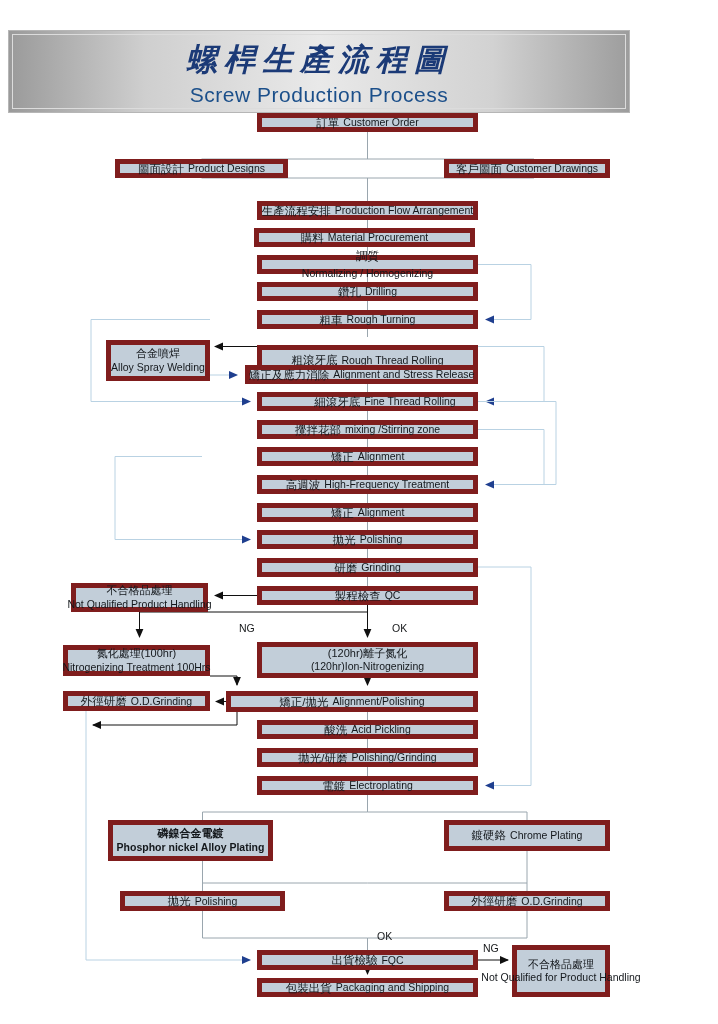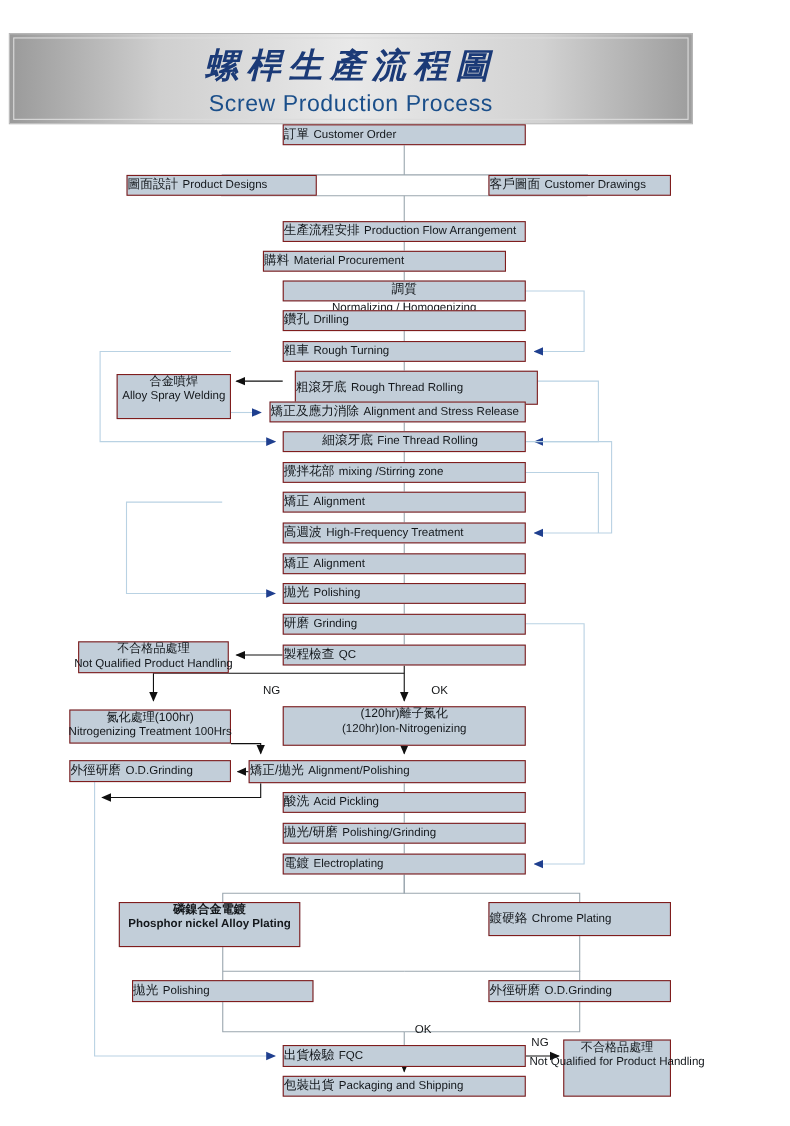--- a/index.html
+++ b/index.html
@@ -15,22 +15,22 @@
     font-family:"DejaVu Serif","Liberation Serif",serif;font-size:31px;font-weight:bold;
     font-style:italic;color:#1b3a77;letter-spacing:7px;white-space:nowrap;}
   #title-en{position:absolute;left:0;right:0;top:52px;text-align:center;
     font-size:21px;color:#1b4f8a;letter-spacing:.5px;white-space:nowrap;}
 
   
   #chart{position:absolute;left:0;top:100px;width:718px;height:924px;}
   #links{position:absolute;left:0;top:0;width:718px;height:924px;}
 
   .node{position:absolute;box-sizing:border-box;
-    background:#c2ced9;border:1px solid #7f1d1d;
-    display:flex;flex-direction:column;align-items:center;justify-content:flex-start;
+    background:#c2ced9;border:5px solid #7f1d1d;
+    display:flex;flex-direction:column;align-items:center;justify-content:center;
     font-size:10.5px;color:#14181c;line-height:1.22;text-align:center;
     white-space:nowrap;z-index:3;}
   .node .cn{font-size:11px;}
   .node.one-line{flex-direction:row;gap:4px;}
   .node.one-line .cn{font-size:11.5px;}
   .node.one-line .en{font-size:10.5px;}
 
   .edge-label{position:absolute;font-size:10.5px;color:#16181a;z-index:4;white-space:nowrap;}
 </style>
 </head>
@@ -122,41 +122,41 @@
         <span class="en">Product Designs</span>
       </div>
       <div class="node one-line" style="left: 444px; top: 59px; width: 166px; height: 19px;">
         <span class="cn">客戶圖面</span>
         <span class="en">Customer Drawings</span>
       </div>
       <div class="node one-line" style="left: 257px; top: 101px; width: 221px; height: 19px;">
         <span class="cn">生產流程安排</span>
         <span class="en">Production Flow Arrangement</span>
       </div>
-      <div class="node one-line" style="left: 239px; top: 128px; width: 221px; height: 19px;">
+      <div class="node one-line" style="left: 254px; top: 128px; width: 221px; height: 19px;">
         <span class="cn">購料</span>
         <span class="en">Material Procurement</span>
       </div>
       <div class="node one-line" style="left: 257px; top: 155px; width: 221px; height: 19px; flex-direction: column;">
         <span class="cn">調質</span>
         <span class="en">Normalizing / Homogenizing</span>
       </div>
       <div class="node one-line" style="left: 257px; top: 182px; width: 221px; height: 19px;">
         <span class="cn">鑽孔</span>
         <span class="en">Drilling</span>
       </div>
       <div class="node one-line" style="left: 257px; top: 210px; width: 221px; height: 19px;">
         <span class="cn">粗車</span>
         <span class="en">Rough Turning</span>
       </div>
       <div class="node" style="left: 106px; top: 240px; width: 104px; height: 41px;">
         <span class="cn">合金噴焊</span>
         <span class="en">Alloy Spray Welding</span>
       </div>
-      <div class="node one-line" style="left: 257px; top: 237px; width: 221px; height: 31px; margin-left: 11px;">
+      <div class="node one-line" style="left: 257px; top: 245px; width: 221px; height: 31px;">
         <span class="cn">粗滾牙底</span>
         <span class="en">Rough Thread Rolling</span>
       </div>
       <div class="node one-line" style="left: 245px; top: 265px; width: 233px; height: 19px;">
         <span class="cn">矯正及應力消除</span>
         <span class="en">Alignment and Stress Release</span>
       </div>
       <div class="node one-line" style="left: 257px; top: 292px; width: 221px; height: 19px; padding-left: 35px;">
         <span class="cn">細滾牙底</span>
         <span class="en">Fine Thread Rolling</span>

